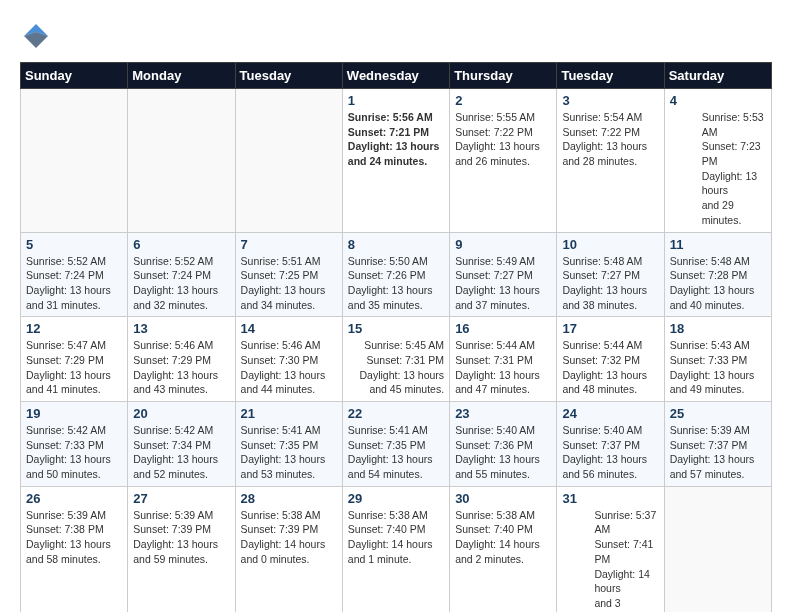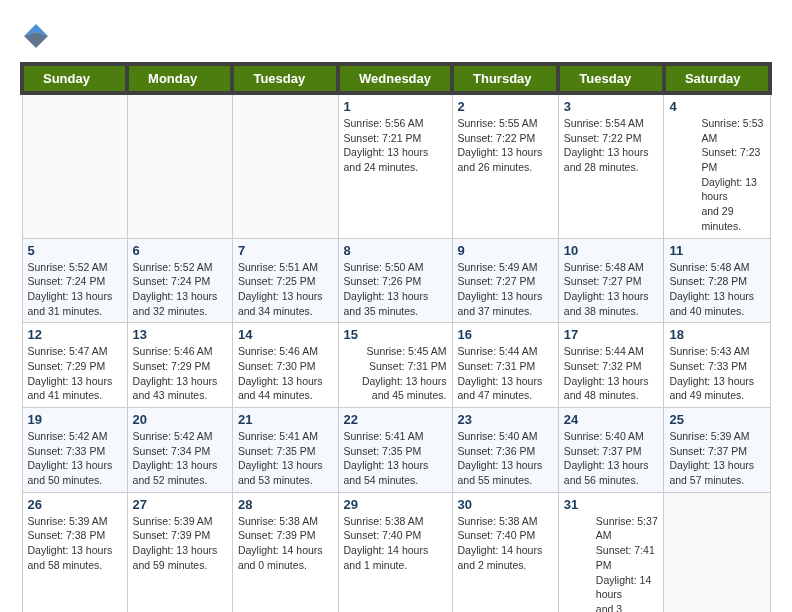--- a/index.html
+++ b/index.html
@@ -45,27 +45,27 @@
     .location {
       font-size: 16px;
       color: #1a3a5c;
     }
     .calendar {
       width: 100%;
       border-collapse: collapse;
       font-size: 11px;
     }
     .calendar th {
-      background: #4d7c0f;
+      background: #0f172a;
       color: #fff;
-      padding: 5px 19px;
+      padding: 5px 4px;
       text-align: left;
       font-size: 13px;
       font-weight: bold;
-      border: 4px solid #404040;
+      border: 1px solid #404040;
     }
     .calendar td {
       border: 1px solid #ccc;
       vertical-align: top;
       padding: 4px 5px;
       width: 107px;
       min-height: 80px;
       background: #fff;
     }
     .calendar tr:nth-child(even) td {
@@ -121,21 +121,21 @@
         <th>Saturday</th>
       </tr>
   </thead>
   <tbody id="calendar-body">
   <tr>
         <td class="empty"></td>
         <td class="empty"></td>
         <td class="empty"></td>
         <td>
           <span class="day-num">1</span>
-          <div class="day-info" style="white-space: pre-line;">Sunrise: 5:56 AM
+          <div class="day-info" style="white-space: pre-line; font-weight: bold;">Sunrise: 5:56 AM
 Sunset: 7:21 PM
 Daylight: 13 hours
 and 24 minutes.</div>
         </td>
         <td>
           <span class="day-num">2</span>
           <div class="day-info" style="white-space: pre-line;">Sunrise: 5:55 AM
 Sunset: 7:22 PM
 Daylight: 13 hours
 and 26 minutes.</div>

